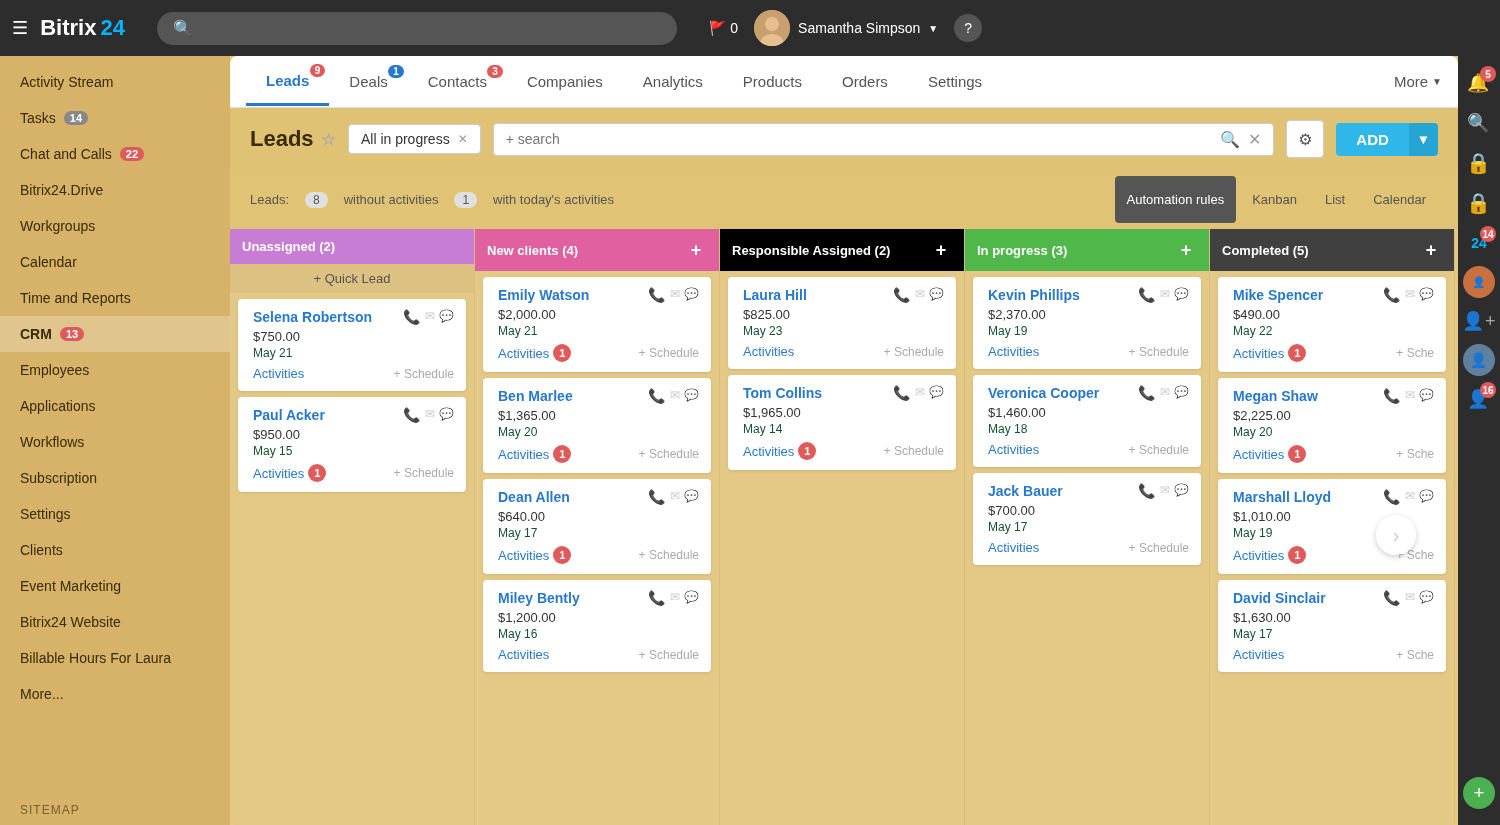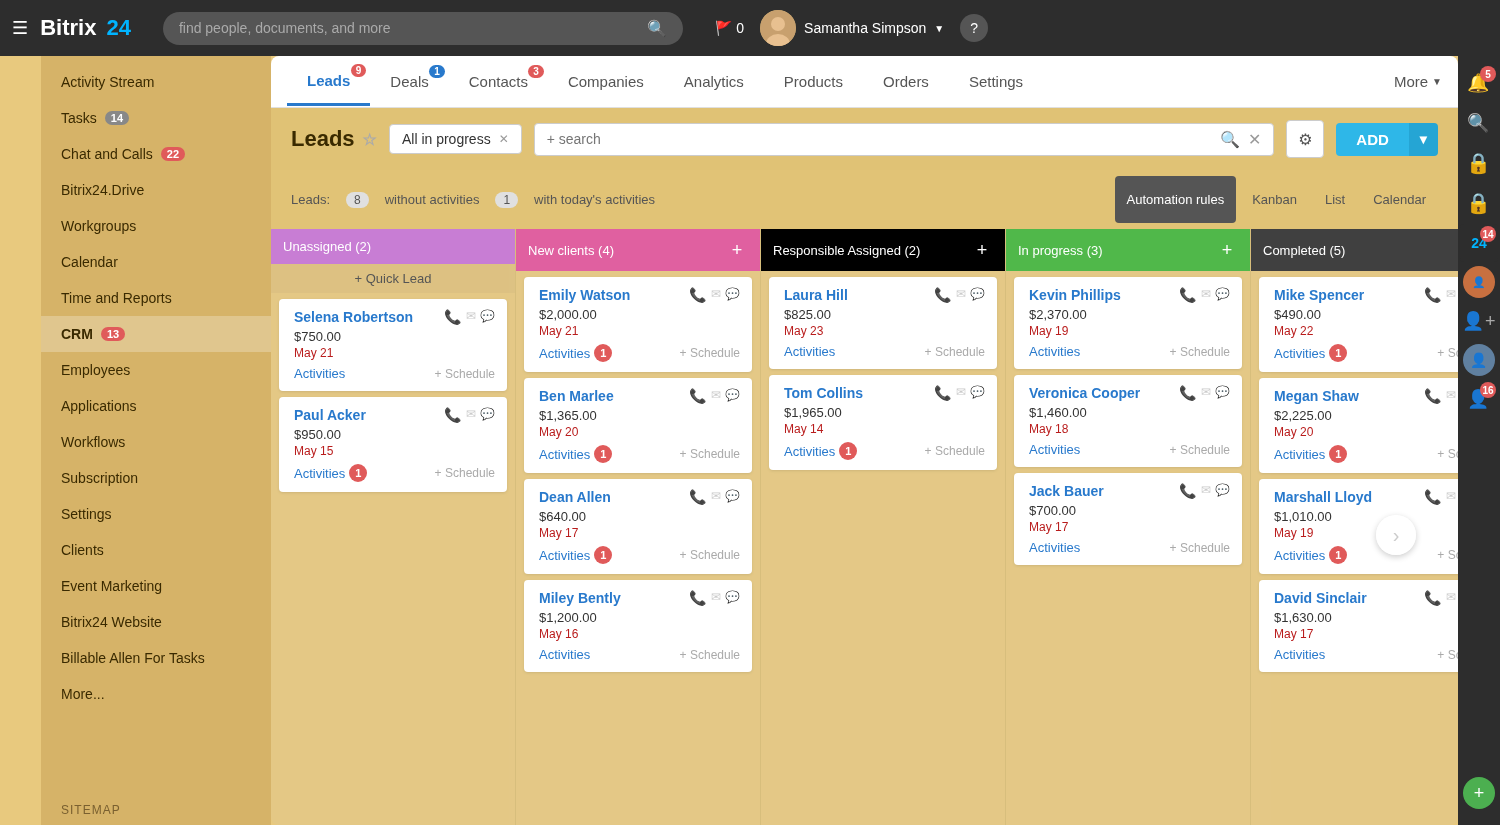--- a/index.html
+++ b/index.html
@@ -10,21 +10,21 @@
       background: #2d2d2d;
       height: 56px;
       display: flex;
       align-items: center;
       padding: 0 12px;
       gap: 12px;
       flex-shrink: 0;
       z-index: 100;
     }
     .hamburger { color: #fff; font-size: 18px; cursor: pointer; }
-    .logo { display: flex; align-items: center; gap: 10px; }
+    .logo { display: flex; align-items: center; gap: 4px; }
     .logo-bitrix { color: #fff; font-size: 22px; font-weight: bold; }
     .logo-24 { color: #00b4ff; font-size: 22px; font-weight: bold; }
     .search-bar {
       flex: 1;
       max-width: 520px;
       background: #555;
       border-radius: 20px;
       padding: 7px 16px;
       display: flex;
       align-items: center;
@@ -80,21 +80,20 @@
     
     .sidebar {
       width: 230px;
       background: rgba(210,175,100,0.85);
       display: flex;
       flex-direction: column;
       padding: 8px 0;
       flex-shrink: 0;
       overflow-y: auto;
       position: relative;
-      margin-left: 41px;
     }
     .sidebar-item {
       padding: 10px 20px;
       color: #3a2a00;
       font-size: 14px;
       cursor: pointer;
       display: flex;
       align-items: center;
       gap: 8px;
     }
@@ -301,21 +300,21 @@
     .kanban-col {
       min-width: 245px;
       max-width: 245px;
       display: flex;
       flex-direction: column;
       flex-shrink: 0;
       border-right: 1px solid rgba(200,180,120,0.5);
     }
     .col-header {
       padding: 10px 12px;
-      font-weight: 400;
+      font-weight: 700;
       font-size: 13px;
       color: #fff;
       display: flex;
       align-items: center;
       justify-content: space-between;
     }
     .col-header.unassigned { background: #c87dd4; }
     .col-header.new-clients { background: #e060a0; }
     .col-header.responsible { background: #000000; }
     .col-header.in-progress { background: #50b84a; }
@@ -370,21 +369,21 @@
       font-size: 14px;
     }
     .card-icon-phone { color: #2879cc; }
     .card-amount {
       font-size: 13px;
       color: #333;
       margin-bottom: 2px;
     }
     .card-date {
       font-size: 12px;
-      color: #b91c1c;
+      color: #14532d;
       margin-bottom: 6px;
     }
     .card-footer {
       display: flex;
       align-items: center;
       justify-content: space-between;
       margin-top: 4px;
     }
     .activities-link {
       color: #2879cc;
@@ -486,21 +485,20 @@
 </head>
 <body>
 
 <div class="top-header">
   <span class="hamburger">☰</span>
   <div class="logo">
     <span class="logo-bitrix">Bitrix</span>
     <span class="logo-24">24</span>
   </div>
   <div class="search-bar">
-    <input type="text" placeholder="find people, documents, and more" style="">
     <span>🔍</span>
   </div>
   <div class="header-right">
     <div class="flag-btn">
       <span>🚩</span>
       <span>0</span>
     </div>
     <div class="user-area">
       <div class="avatar-img">
         <svg viewBox="0 0 36 36" xmlns="http://www.w3.org/2000/svg">
@@ -564,21 +562,21 @@
     <div class="sidebar-item">
       <span>Clients</span>
     </div>
     <div class="sidebar-item">
       <span>Event Marketing</span>
     </div>
     <div class="sidebar-item">
       <span>Bitrix24 Website</span>
     </div>
     <div class="sidebar-item">
-      <span>Billable Allen For Tasks</span>
+      <span>Billable Hours For Laura</span>
     </div>
     <div class="sidebar-item">
       <span>More...</span>
     </div>
     <div class="sitemap">SITEMAP</div>
   </div>
 
   <div class="content-area">
 
     <div class="crm-tabs">

